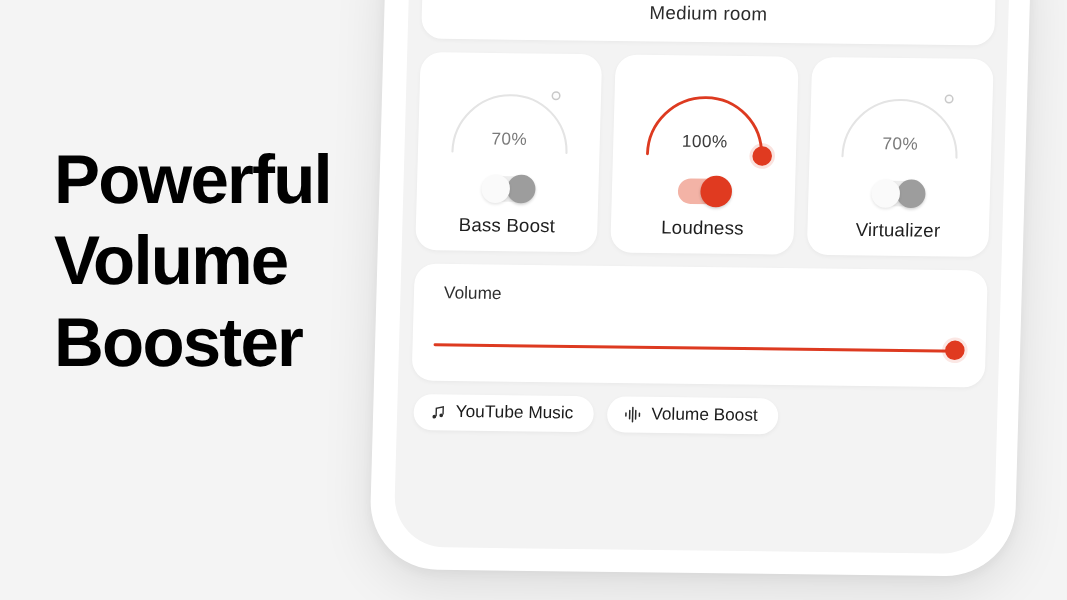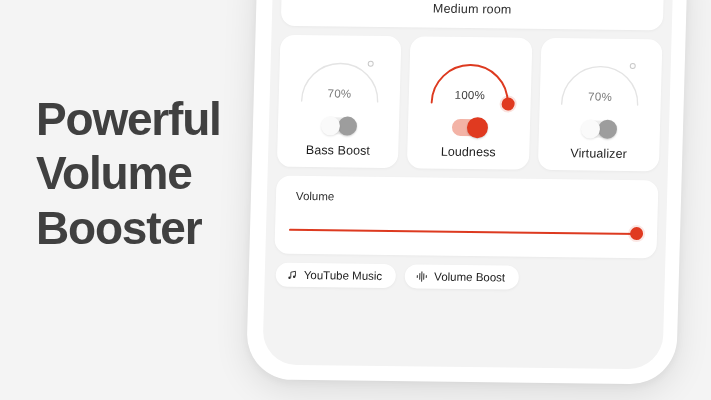--- a/index.html
+++ b/index.html
@@ -10,21 +10,21 @@
     position:relative;
   }
 
   
   .headline{
     position:absolute;left:36px;top:92px;
     font-weight:bold;
     font-size:46px;
     line-height:1.18;
     letter-spacing:-1.2px;
-    color:#404040;
+    color:#000000;
     white-space:pre-line;
   }
 
   
   .phone-wrap{
     position:absolute;
     left:252px; top:-58px;
     width:430px; height:440px;
     transform:rotate(1.6deg) skewY(-0.9deg);
     transform-origin:50% 50%;

